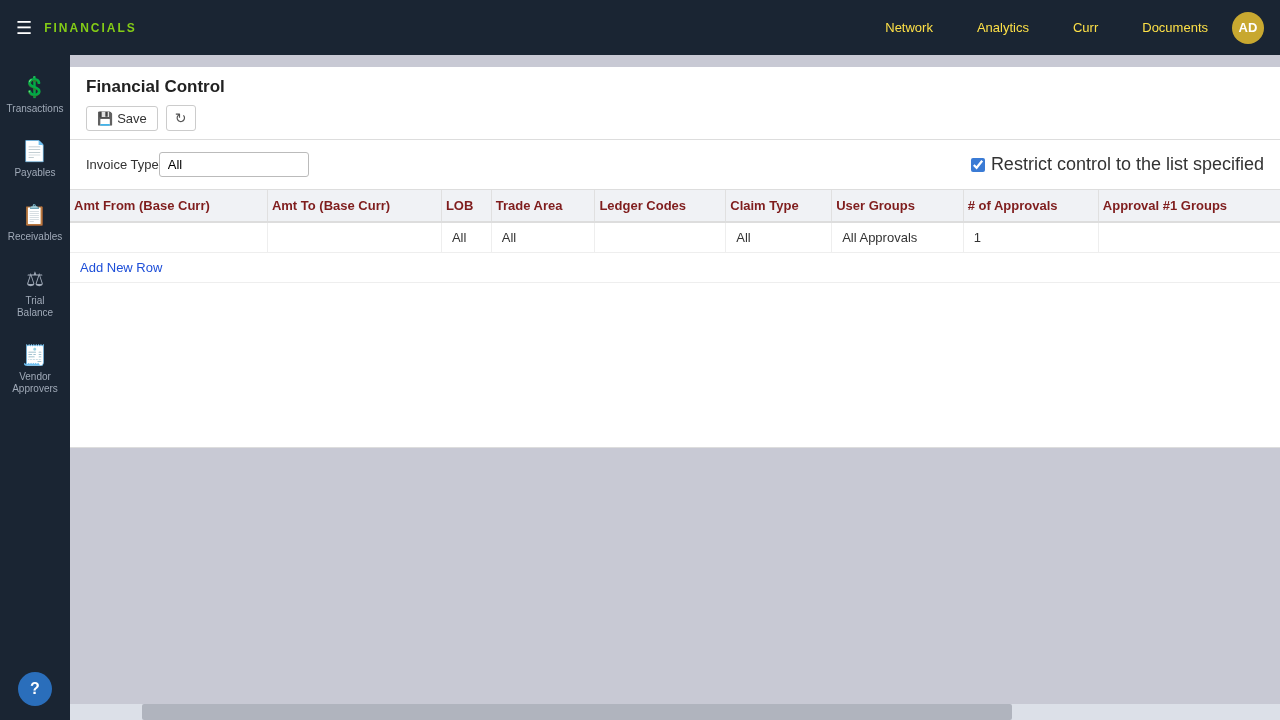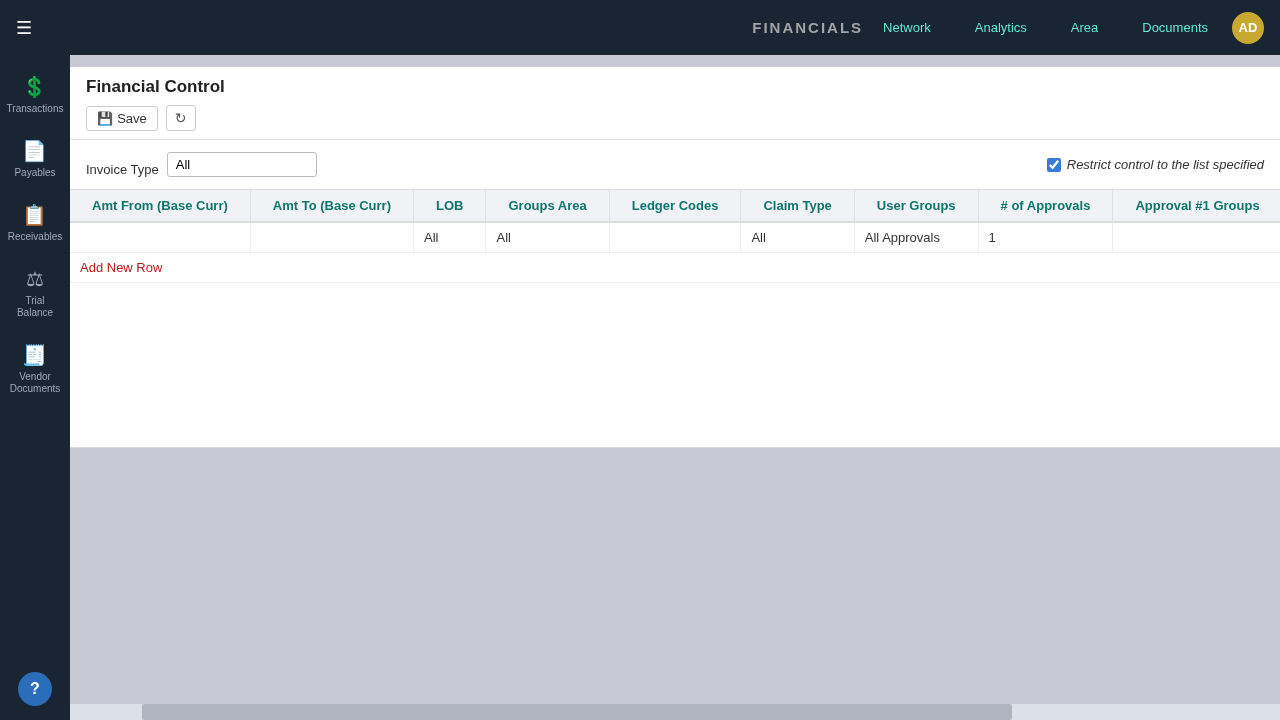--- a/index.html
+++ b/index.html
@@ -14,34 +14,33 @@
       padding: 0 16px;
       color: white;
     }
     .navbar-menu-icon {
       color: white;
       font-size: 18px;
       cursor: pointer;
       margin-right: 12px;
     }
     .navbar-brand {
-      color: #a3a3a3;
-      font-size: 15px;
+      color: #84cc16;
+      font-size: 12px;
       font-weight: bold;
       letter-spacing: 2px;
       flex: 1;
-      text-align: right;
     }
     .navbar-links {
       display: flex;
       align-items: center;
       gap: 4px;
     }
     .navbar-link {
-      color: #5eead4;
+      color: #fde047;
       padding: 8px 20px;
       font-size: 13px;
       cursor: pointer;
       border-radius: 3px;
     }
     .navbar-avatar {
       width: 32px;
       height: 32px;
       border-radius: 50%;
       background: #c8a830;
@@ -162,22 +161,21 @@
     .form-area {
       background: white;
       padding: 12px 16px;
       border-bottom: 1px solid #ddd;
       display: flex;
       align-items: center;
       gap: 24px;
     }
     .form-field {
       display: flex;
-      align-items: flex-end;
-      gap: 8px;
+      align-items: center;
     }
     .form-label {
       font-size: 13px;
       color: #333;
     }
     .form-input {
       border: 1px solid #bbb;
       border-radius: 3px;
       padding: 4px 8px;
       font-size: 13px;
@@ -189,23 +187,22 @@
       align-items: center;
       gap: 6px;
       margin-left: auto;
     }
     .checkbox-area input[type="checkbox"] {
       accent-color: #3a7bd5;
       width: 14px;
       height: 14px;
     }
     .checkbox-label {
-      font-size: 13px;
+      font-size: 18px;
       color: #333;
-      font-style: italic;
     }
 
     
     .table-area {
       background: white;
       flex: 1;
       overflow: auto;
       margin: 0;
       border-bottom: 1px solid #ddd;
     }
@@ -213,38 +210,38 @@
       width: 100%;
       border-collapse: collapse;
       font-size: 13px;
     }
     thead tr {
       background: #f0f2f5;
       border-bottom: 2px solid #ddd;
     }
     thead th {
       text-align: left;
-      padding: 8px 22px;
-      color: #0f766e;
+      padding: 8px 4px;
+      color: #7f1d1d;
       font-weight: 600;
       white-space: nowrap;
       border-right: 1px solid #e0e0e0;
     }
     thead th:last-child { border-right: none; }
     tbody tr {
       border-bottom: 1px solid #eee;
     }
     tbody td {
       padding: 7px 10px;
       color: #333;
       border-right: 1px solid #eee;
     }
     tbody td:last-child { border-right: none; }
     .add-new-row-link {
-      color: #b91c1c;
+      color: #1d4ed8;
       cursor: pointer;
       font-size: 13px;
     }
 
     
     .bottom-scrollbar {
       background: #dce0e8;
       height: 16px;
       width: 100%;
       position: relative;
@@ -266,21 +263,21 @@
   </style>
 </head>
 <body>
 
 <div class="navbar">
   <span class="navbar-menu-icon">☰</span>
   <span class="navbar-brand">FINANCIALS</span>
   <div class="navbar-links">
     <span class="navbar-link">Network</span>
     <span class="navbar-link">Analytics</span>
-    <span class="navbar-link">Area</span>
+    <span class="navbar-link">Curr</span>
     <span class="navbar-link">Documents</span>
   </div>
   <div class="navbar-avatar">AD</div>
 </div>
 
 <div class="layout">
 
   <div class="sidebar">
     <div class="sidebar-item">
       <span class="icon-shape">💲</span>
@@ -293,21 +290,21 @@
     <div class="sidebar-item">
       <span class="icon-shape">📋</span>
       <span class="label">Receivables</span>
     </div>
     <div class="sidebar-item">
       <span class="icon-shape">⚖</span>
       <span class="label">Trial Balance</span>
     </div>
     <div class="sidebar-item">
       <span class="icon-shape">🧾</span>
-      <span class="label">Vendor Documents</span>
+      <span class="label">Vendor Approvers</span>
     </div>
     <div class="sidebar-bottom">
       <div class="help-btn">?</div>
     </div>
   </div>
 
   <div class="main-content">
 
     <div class="page-header">
       <div class="page-title">Financial Control</div>
@@ -331,21 +328,21 @@
       </div>
     </div>
 
     <div class="table-area">
       <table>
         <thead>
           <tr>
             <th>Amt From (Base Curr)</th>
             <th>Amt To (Base Curr)</th>
             <th>LOB</th>
-            <th>Groups Area</th>
+            <th>Trade Area</th>
             <th>Ledger Codes</th>
             <th>Claim Type</th>
             <th>User Groups</th>
             <th># of Approvals</th>
             <th>Approval #1 Groups</th>
           </tr>
         </thead>
         <tbody>
           <tr>
             <td></td>

